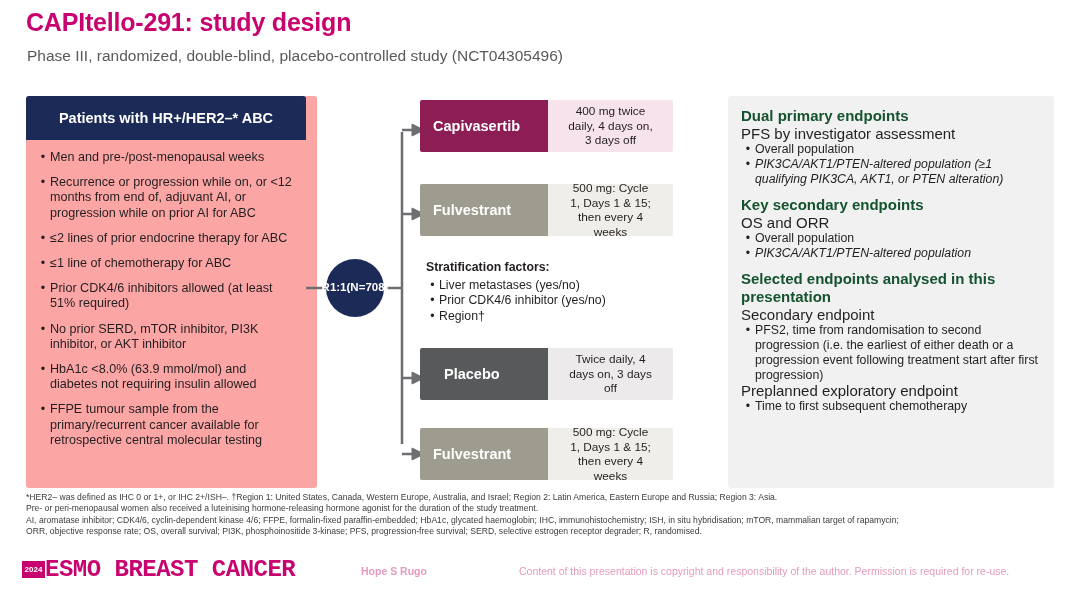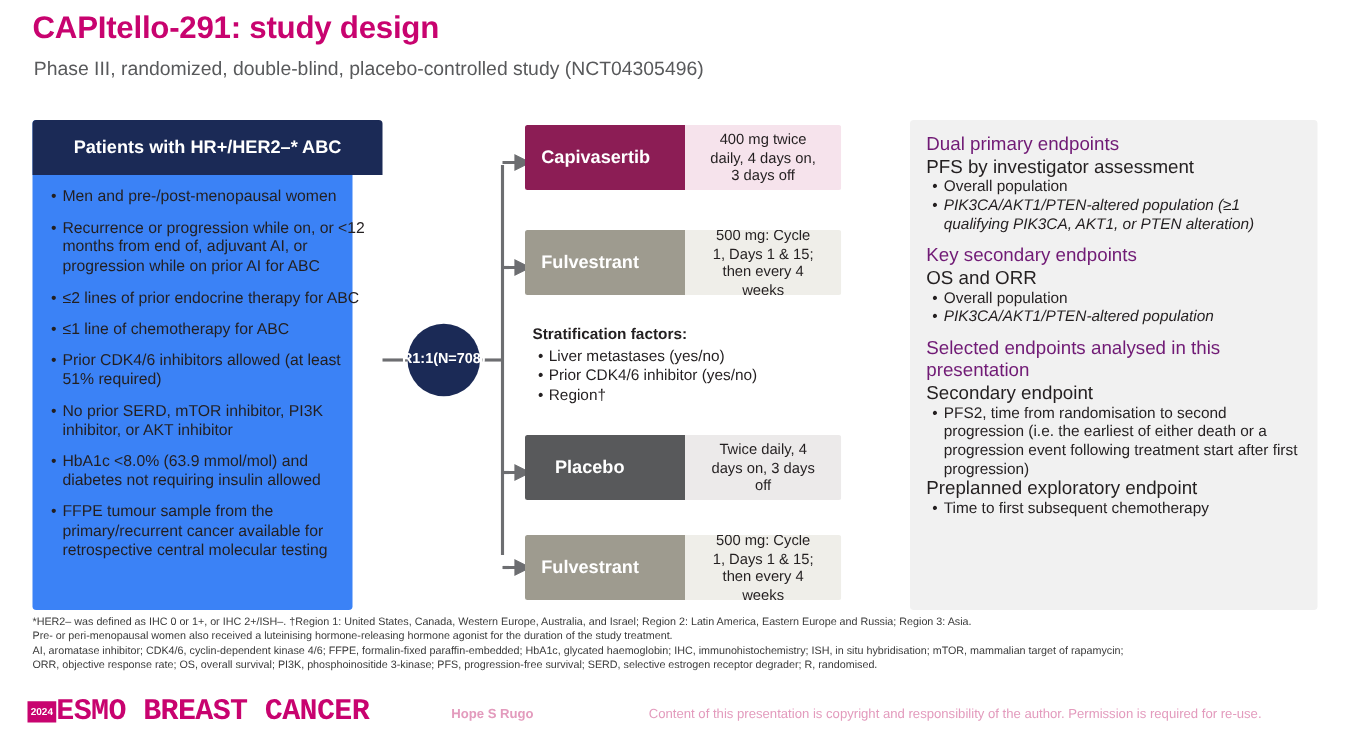--- a/index.html
+++ b/index.html
@@ -37,22 +37,23 @@
     font-size: 15.5px;
     color: #58595b;
   }
   
   .left-panel {
     position: absolute;
     left: 26px;
     top: 96px;
     width: 256px;
     height: 392px;
-    background: #3b82f6;
+    background: #fca5a5;
     border-radius: 3px;
+    padding-left: 35px;
   }
   .left-head {
     position: absolute;
     left: 0;
     top: 0;
     width: 280px;
     height: 44px;
     background: #1b2a56;
     border-radius: 3px 3px 0 0;
     color: #ffffff;
@@ -165,22 +166,22 @@
     left: 728px;
     top: 96px;
     width: 326px;
     height: 392px;
     background: #f1f1f1;
     border-radius: 3px;
     padding: 11px 12px 0 13px;
     box-sizing: border-box;
   }
   .sec-head {
-    color: #701a75;
-    font-weight: normal;
+    color: #14532d;
+    font-weight: bold;
     font-size: 15px;
     line-height: 18px;
     margin-bottom: 1px;
   }
   .sec-sub {
     font-weight: normal;
     font-size: 15px;
     line-height: 15.5px;
   }
   .sec-block { margin-bottom: 9px; }
@@ -256,21 +257,21 @@
 <div class="slide">
 
   <div class="title">CAPItello-291: study design</div>
   <div class="subtitle">Phase III, randomized, double-blind, placebo-controlled study (NCT04305496)</div>
 
   <div class="left-panel">
     <div class="left-head">Patients with HR+/HER2–* ABC</div>
     <div class="left-list">
       <div class="bullet-row">
         <span class="bullet-dot">•</span>
-        <span class="bullet-text">Men and pre-/post-menopausal women</span>
+        <span class="bullet-text">Men and pre-/post-menopausal weeks</span>
       </div>
       <div class="bullet-row">
         <span class="bullet-dot">•</span>
         <span class="bullet-text">Recurrence or progression while on, or &lt;12 months from end of, adjuvant AI, or progression while on prior AI for ABC</span>
       </div>
       <div class="bullet-row">
         <span class="bullet-dot">•</span>
         <span class="bullet-text">≤2 lines of prior endocrine therapy for ABC</span>
       </div>
       <div class="bullet-row">

